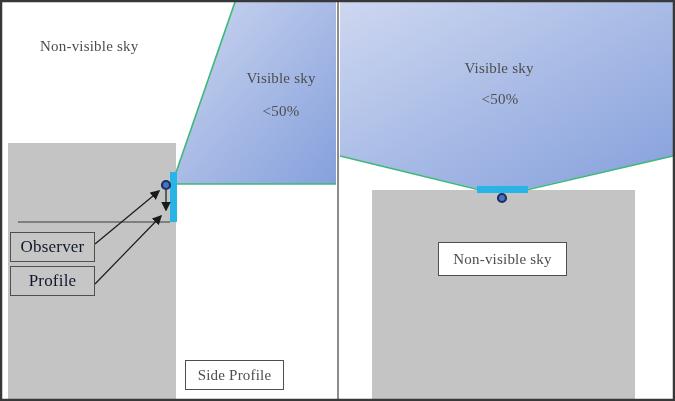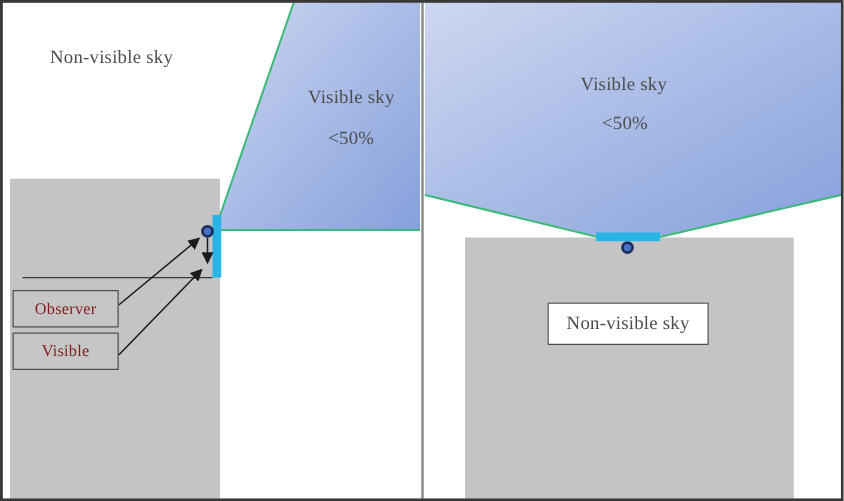--- a/index.html
+++ b/index.html
@@ -18,22 +18,22 @@
     letter-spacing:.2px;
     color:#4d4d4d;
     white-space:nowrap;
   }
   .lbl.center{text-align:center;}
   .tagbox{
     position:absolute;
     display:flex;align-items:center;justify-content:center;
     border:1.5px solid #4f4f4f;
     box-sizing:border-box;
-    font-size:13px;
-    color:#7f1d1d;
+    font-size:17px;
+    color:#0f172a;
     background:#c6c6c6;
     letter-spacing:.2px;
   }
   .tagbox.white{background:#ffffff;}
   .tagbox.big{font-size:15px;color:#4d4d4d;}
 </style>
 </head>
 <body>
 
 <div class="canvas">
@@ -81,21 +81,24 @@
   </svg>
 
   <div class="lbl" style="left:40px;top:38px;">Non-visible sky</div>
   <div class="lbl center" style="left:211px;top:70px;width:140px;">Visible sky</div>
   <div class="lbl center" style="left:211px;top:103px;width:140px;">&lt;50%</div>
 
   <div class="tagbox" style="left:10px;top:232px;width:85px;height:30px;">
     <span>Observer</span>
   </div>
   <div class="tagbox" style="left:10px;top:266px;width:85px;height:30px;">
-    <span>Visible</span>
+    <span>Profile</span>
+  </div>
+  <div class="tagbox white big" style="left:185px;top:360px;width:99px;height:30px;">
+    <span>Side Profile</span>
   </div>
 
   <div class="lbl center" style="left:429px;top:60px;width:140px;">Visible sky</div>
   <div class="lbl center" style="left:430px;top:91px;width:140px;">&lt;50%</div>
 
   <div class="tagbox white big" style="left:438px;top:242px;width:129px;height:34px;">
     <span>Non-visible sky</span>
   </div>
 
 </div>

